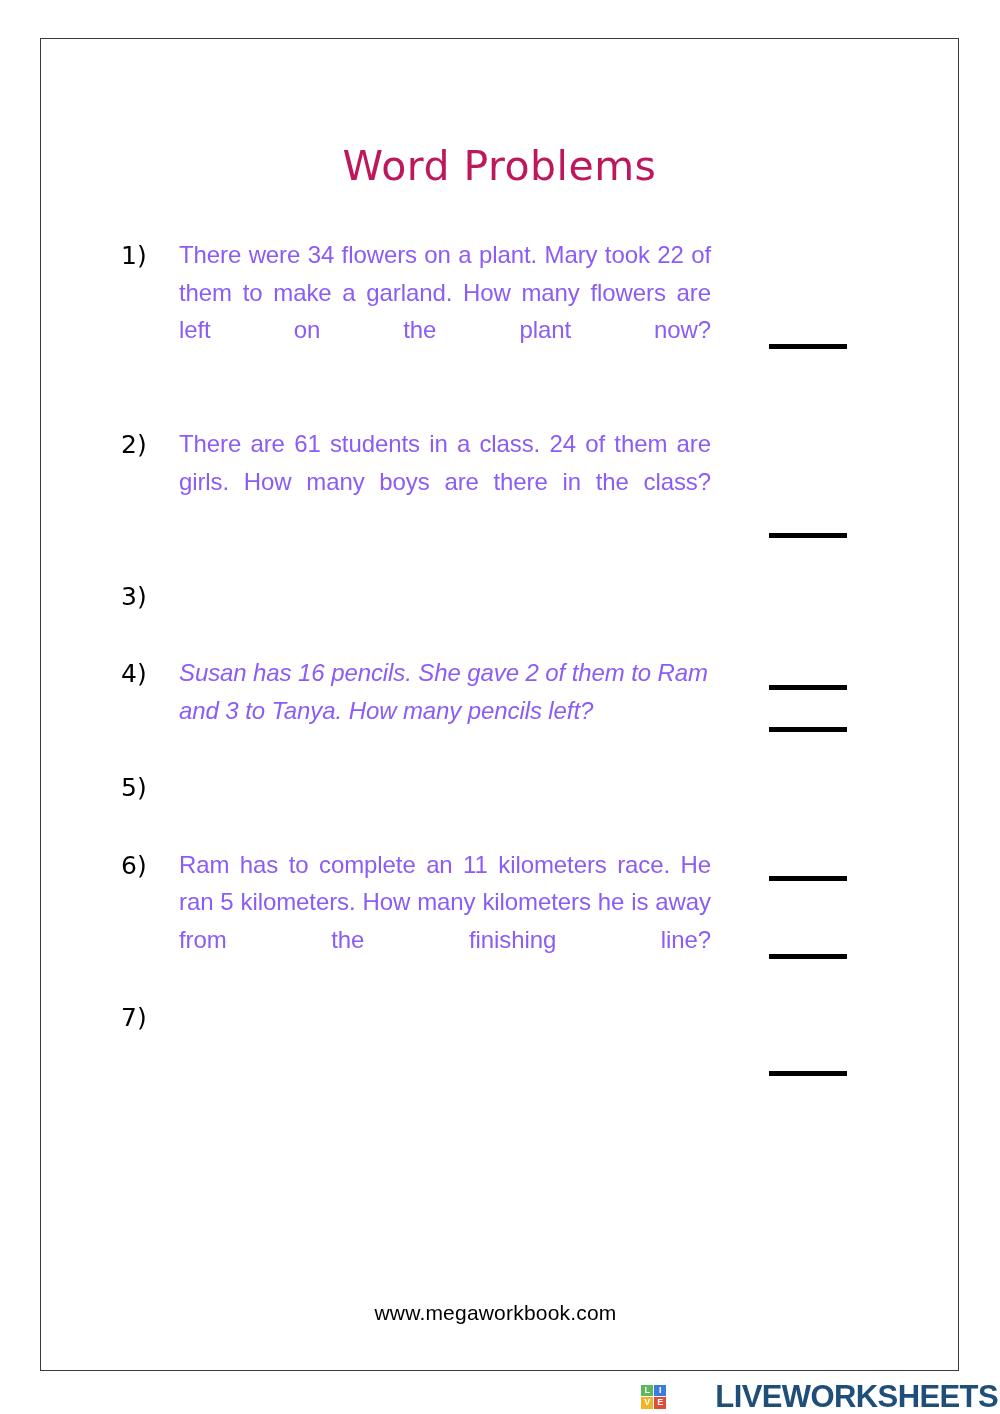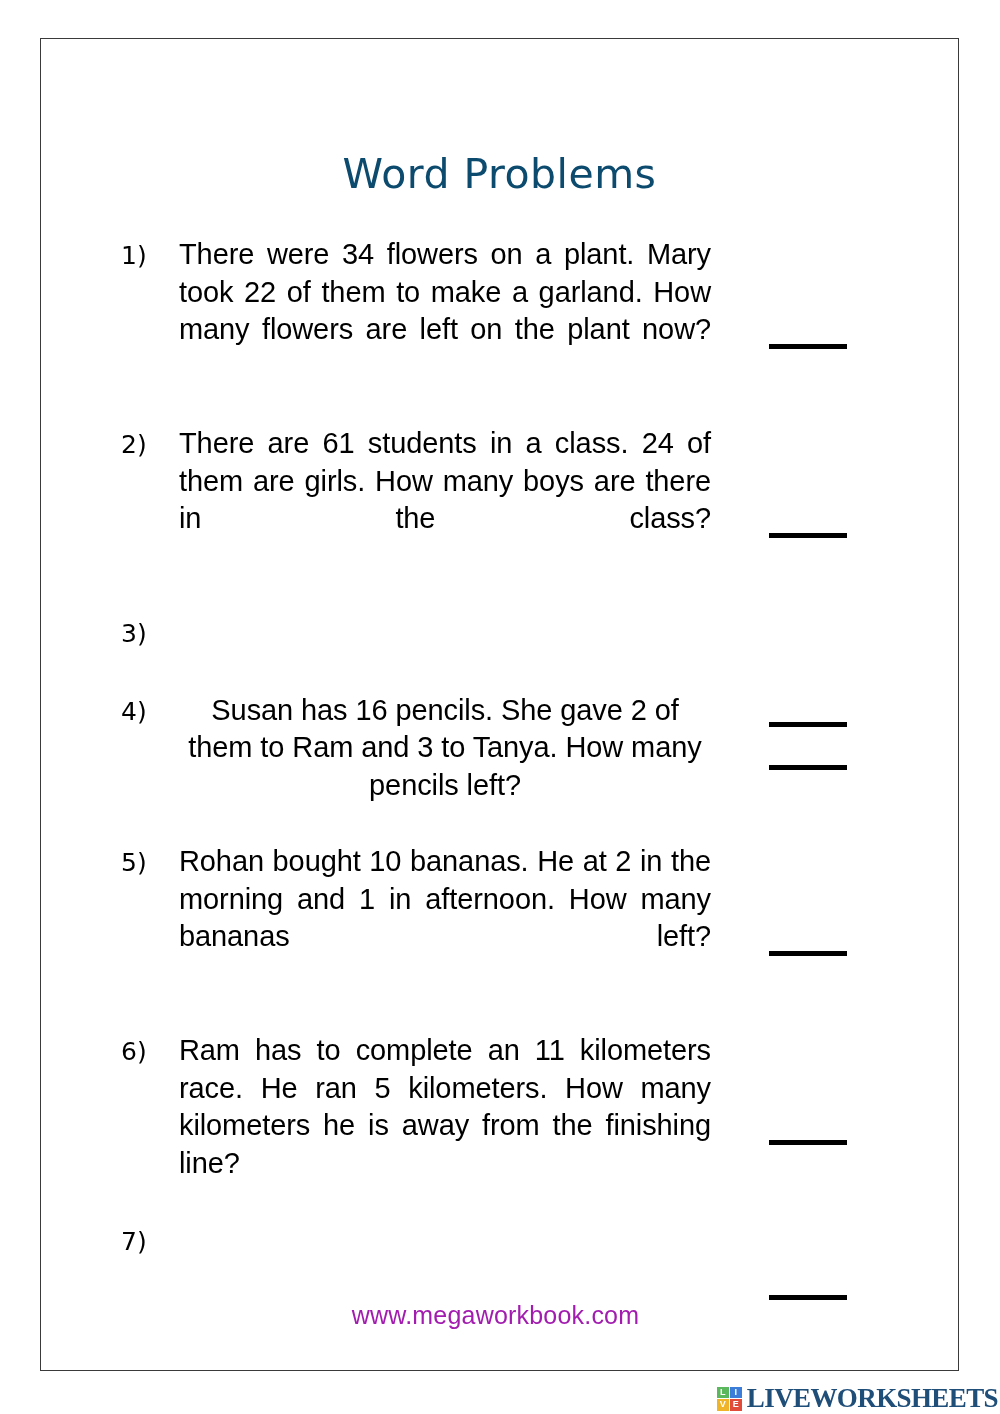--- a/index.html
+++ b/index.html
@@ -25,27 +25,27 @@
     background: #ffffff;
     border: 1px solid #3a3a3a;
     box-sizing: border-box;
   }
 
   
   .worksheet-title {
     position: absolute;
     left: 0;
     right: 0;
-    top: 115px;
+    top: 107px;
     text-align: center;
     font-family: "DejaVu Sans", sans-serif;
     font-size: 41px;
     font-weight: 400;
     letter-spacing: 0.5px;
-    color: #0c4a6e;
+    color: #be185d;
     line-height: 1;
   }
 
   
   .questions {
     position: absolute;
     left: 80px;
     top: 197px;
     width: 775px;
   }
@@ -64,56 +64,57 @@
     font-weight: 400;
     color: #000000;
     line-height: 37.5px;
     padding-top: 1px;
   }
 
   .q-text {
     width: 532px;
     flex: 0 0 532px;
     font-family: "Liberation Sans", sans-serif;
-    font-size: 29px;
+    font-size: 24px;
     font-weight: 400;
-    color: #000000;
+    color: #8b5cf6;
     line-height: 37.5px;
     text-align: justify;
     text-justify: inter-word;
     letter-spacing: -0.1px;
   }
   .q-text::after {
     content: "";
     display: inline-block;
     width: 100%;
   }
   .q-text.no-justify {
-    text-align: center;
+    text-align: left;
+    font-style: italic;
   }
   .q-text.no-justify::after { display: none; }
 
   .answer-line {
     position: absolute;
     height: 5px;
     width: 78px;
     background: #000000;
     left: 648px;
   }
 
   
   .site-footer {
     position: absolute;
     left: 0;
     right: 8px;
     top: 1262px;
     text-align: center;
     font-family: "Liberation Sans", sans-serif;
-    font-size: 25px;
-    color: #a21caf;
+    font-size: 21px;
+    color: #000000;
     letter-spacing: 0.2px;
   }
 
   
   .brand-bar {
     position: absolute;
     right: 2px;
     bottom: 2px;
     display: flex;
     align-items: center;
@@ -134,25 +135,26 @@
     display: flex;
     align-items: center;
     justify-content: center;
     font-family: "Liberation Sans", sans-serif;
     font-size: 9px;
     font-weight: 700;
     color: #ffffff;
     line-height: 1;
   }
   .brand-wordmark {
-    font-family: Liberation Serif, serif;
-    font-size: 27px;
+    font-family: Liberation Sans, sans-serif;
+    font-size: 31px;
     font-weight: 700;
     letter-spacing: -0.6px;
     line-height: 1;
+    margin-left: 44px;
   }
 </style>
 </head>
 <body>
 
 <div class="page-sheet">
 
   <div class="worksheet-title">Word Problems</div>
 
   <div class="questions">
@@ -175,21 +177,20 @@
     </div>
 
     <div class="question-row" style="margin-bottom:39px;">
       <div class="q-number">4)</div>
       <div class="q-text no-justify">Susan has 16 pencils. She gave 2 of them to Ram and 3 to Tanya. How many pencils left?</div>
       <div class="answer-line" style="top:73px;"></div>
     </div>
 
     <div class="question-row" style="margin-bottom:39px;">
       <div class="q-number">5)</div>
-      <div class="q-text">Rohan bought 10 bananas. He at 2 in the morning and 1 in afternoon. How many bananas left?</div>
       <div class="answer-line" style="top:108px;"></div>
     </div>
 
     <div class="question-row" style="margin-bottom:2px;">
       <div class="q-number">6)</div>
       <div class="q-text">Ram has to complete an 11 kilometers race. He ran 5 kilometers. How many kilometers he is away from the finishing line?</div>
       <div class="answer-line" style="top:108px;"></div>
     </div>
 
     <div class="question-row">

